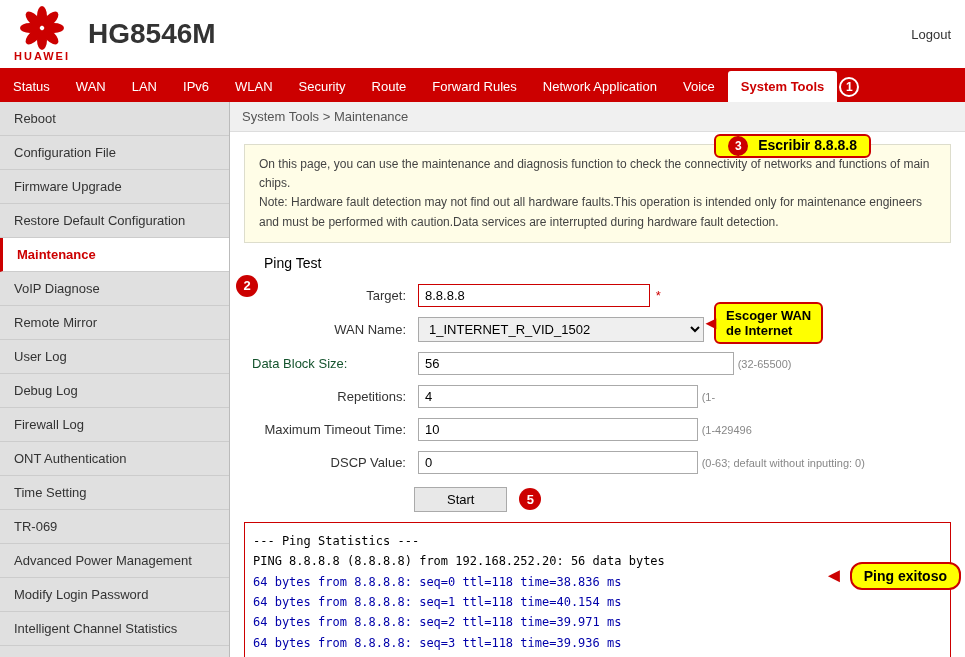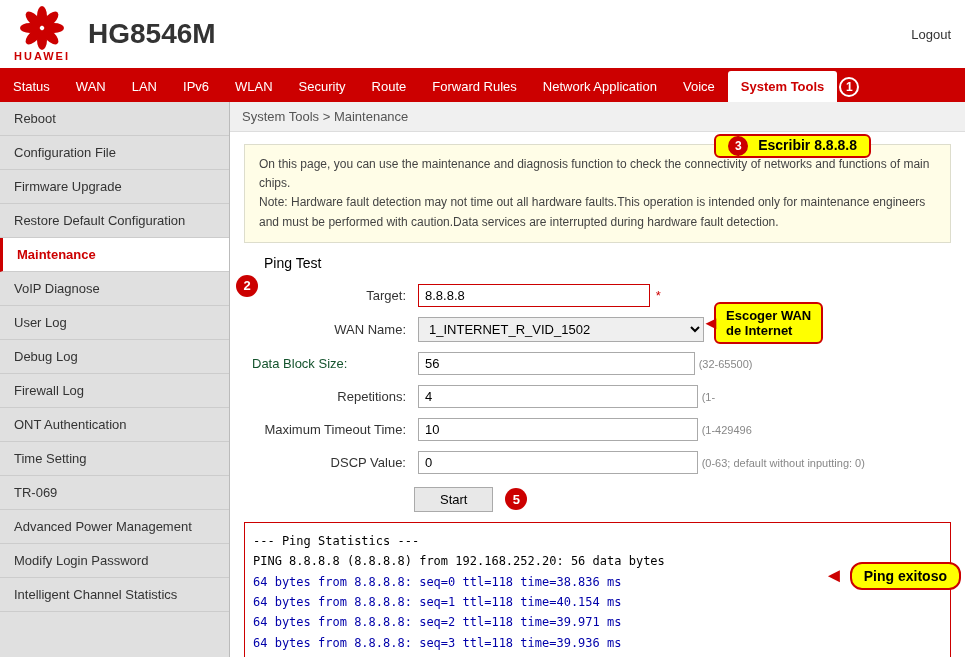--- a/index.html
+++ b/index.html
@@ -44,20 +44,21 @@
 
 <div style="display:flex;height:calc(100vh - 82px);">
 
   <div style="width:230px;background:#e0e0e0;border-right:1px solid #bbb;overflow-y:auto;flex-shrink:0;">
     <div style="padding:9px 14px;border-bottom:1px solid #ccc;color:#333;cursor:pointer;font-size:13px;">Reboot</div>
     <div style="padding:9px 14px;border-bottom:1px solid #ccc;color:#333;cursor:pointer;font-size:13px;">Configuration File</div>
     <div style="padding:9px 14px;border-bottom:1px solid #ccc;color:#333;cursor:pointer;font-size:13px;">Firmware Upgrade</div>
     <div style="padding:9px 14px;border-bottom:1px solid #ccc;color:#333;cursor:pointer;font-size:13px;">Restore Default Configuration</div>
     <div style="padding:9px 14px;border-bottom:1px solid #ccc;background:#fff;border-left:3px solid #c00;color:#c00;font-weight:bold;cursor:pointer;font-size:13px;">Maintenance</div>
     <div style="padding:9px 14px;border-bottom:1px solid #ccc;color:#333;cursor:pointer;font-size:13px;">VoIP Diagnose</div>
+    <div style="padding:9px 14px;border-bottom:1px solid #ccc;color:#333;cursor:pointer;font-size:13px;">Remote Mirror</div>
     <div style="padding:9px 14px;border-bottom:1px solid #ccc;color:#333;cursor:pointer;font-size:13px;">User Log</div>
     <div style="padding:9px 14px;border-bottom:1px solid #ccc;color:#333;cursor:pointer;font-size:13px;">Debug Log</div>
     <div style="padding:9px 14px;border-bottom:1px solid #ccc;color:#333;cursor:pointer;font-size:13px;">Firewall Log</div>
     <div style="padding:9px 14px;border-bottom:1px solid #ccc;color:#333;cursor:pointer;font-size:13px;">ONT Authentication</div>
     <div style="padding:9px 14px;border-bottom:1px solid #ccc;color:#333;cursor:pointer;font-size:13px;">Time Setting</div>
     <div style="padding:9px 14px;border-bottom:1px solid #ccc;color:#333;cursor:pointer;font-size:13px;">TR-069</div>
     <div style="padding:9px 14px;border-bottom:1px solid #ccc;color:#333;cursor:pointer;font-size:13px;">Advanced Power Management</div>
     <div style="padding:9px 14px;border-bottom:1px solid #ccc;color:#333;cursor:pointer;font-size:13px;">Modify Login Password</div>
     <div style="padding:9px 14px;border-bottom:1px solid #ccc;color:#333;cursor:pointer;font-size:13px;">Intelligent Channel Statistics</div>
 
@@ -66,21 +67,21 @@
   <div style="flex:1;overflow-y:auto;">
 
     <div style="padding:7px 12px;font-size:13px;color:#555;background:#f0f0f0;border-bottom:1px solid #ddd;">System Tools &gt; Maintenance</div>
 
     <div style="padding:12px 14px;position:relative;">
 
       
       <div style="position:relative;display:inline-block;width:100%;margin-bottom:12px;">
         <div style="background:#fffde7;border:1px solid #ddc;padding:10px 14px;font-size:12px;color:#444;line-height:1.6;">
           <span>On this page, you can use the maintenance and diagnosis function to check the connectivity of networks and functions of main chips.</span><br>
-          <span>Note: Hardware fault detection may not time out all hardware faults.This operation is intended only for maintenance engineers and must be performed with caution.Data services are interrupted during hardware fault detection.</span>
+          <span>Note: Hardware fault detection may not find out all hardware faults.This operation is intended only for maintenance engineers and must be performed with caution.Data services are interrupted during hardware fault detection.</span>
         </div>
         
         <div style="position:absolute;top:-10px;right:80px;background:#ffff00;border:2px solid #c00;border-radius:6px;padding:0 12px;font-weight:bold;font-size:14px;color:#000;white-space:nowrap;">
           <span style="background:#c00;color:#fff;border-radius:50%;width:20px;height:20px;display:inline-flex;align-items:center;justify-content:center;font-size:12px;font-weight:bold;margin-right:6px;">3</span>
           <span>Escribir 8.8.8.8</span>
         </div>
       </div>
 
       
       <div style="position:relative;">
@@ -107,21 +108,21 @@
               
               <div style="position:absolute;left:300px;top:-10px;background:#ffff00;border:2px solid #c00;border-radius:6px;padding:4px 10px;font-weight:bold;font-size:13px;color:#000;white-space:nowrap;z-index:5;">
                 Escoger WAN<br>de Internet
                 <span style="position:absolute;left:-14px;top:50%;transform:translateY(-50%);color:#c00;font-size:18px;">◄</span>
               </div>
             </td>
           </tr>
           <tr>
             <td style="width:170px;text-align:left;padding:5px 8px;color:#14532d;">Data Block Size:</td>
             <td style="padding:5px 4px;">
-              <input type="text" style="width: 277px; padding: 3px 6px; border: 1px solid rgb(170, 170, 170); font-size: 13px;" value="56">
+              <input type="text" style="width: 316px; padding: 3px 6px; border: 1px solid rgb(170, 170, 170); font-size: 13px;" value="56">
               <span style="color:#888;font-size:11px;">(32-65500)</span>
             </td>
           </tr>
           <tr>
             <td style="width:170px;text-align:right;padding:5px 8px;color:#333;">Repetitions:</td>
             <td style="padding:5px 4px;">
               <input type="text" style="width: 280px; padding: 3px 6px; border: 1px solid rgb(170, 170, 170); font-size: 13px;" value="4">
               <span style="color:#888;font-size:11px;">(1-</span>
             </td>
           </tr>
@@ -136,21 +137,21 @@
             <td style="width:170px;text-align:right;padding:5px 8px;color:#333;">DSCP Value:</td>
             <td style="padding:5px 4px;">
               <input type="text" style="width: 280px; padding: 3px 6px; border: 1px solid rgb(170, 170, 170); font-size: 13px;" value="0">
               <span style="color:#888;font-size:11px;">(0-63; default without inputting: 0)</span>
             </td>
           </tr>
         </tbody>
           </table>
 
         <div style="display:flex;align-items:center;margin-left:170px;margin-bottom:10px;gap:12px;">
-          <button style="background:#e8e8e8;border:1px solid #aaa;padding:4px 25px;font-size:13px;cursor:pointer;">Start</button>
+          <button style="background:#e8e8e8;border:1px solid #aaa;padding:4px 32px;font-size:13px;cursor:pointer;">Start</button>
           <div style="background:#c00;color:#fff;border-radius:50%;width:22px;height:22px;display:flex;align-items:center;justify-content:center;font-weight:bold;font-size:13px;">5</div>
         </div>
 
         <div style="position:relative;">
           <div style="border:1px solid #c00;background:#fff;padding:8px;font-family:monospace;font-size:12px;color:#000;line-height:1.7;margin-bottom:12px;min-height:110px;">
             <div>--- Ping Statistics ---</div>
             <div>PING 8.8.8.8 (8.8.8.8) from 192.168.252.20: 56 data bytes</div>
             <div style="color:#00a;">64 bytes from 8.8.8.8: seq=0 ttl=118 time=38.836 ms</div>
             <div style="color:#00a;">64 bytes from 8.8.8.8: seq=1 ttl=118 time=40.154 ms</div>
             <div style="color:#00a;">64 bytes from 8.8.8.8: seq=2 ttl=118 time=39.971 ms</div>

